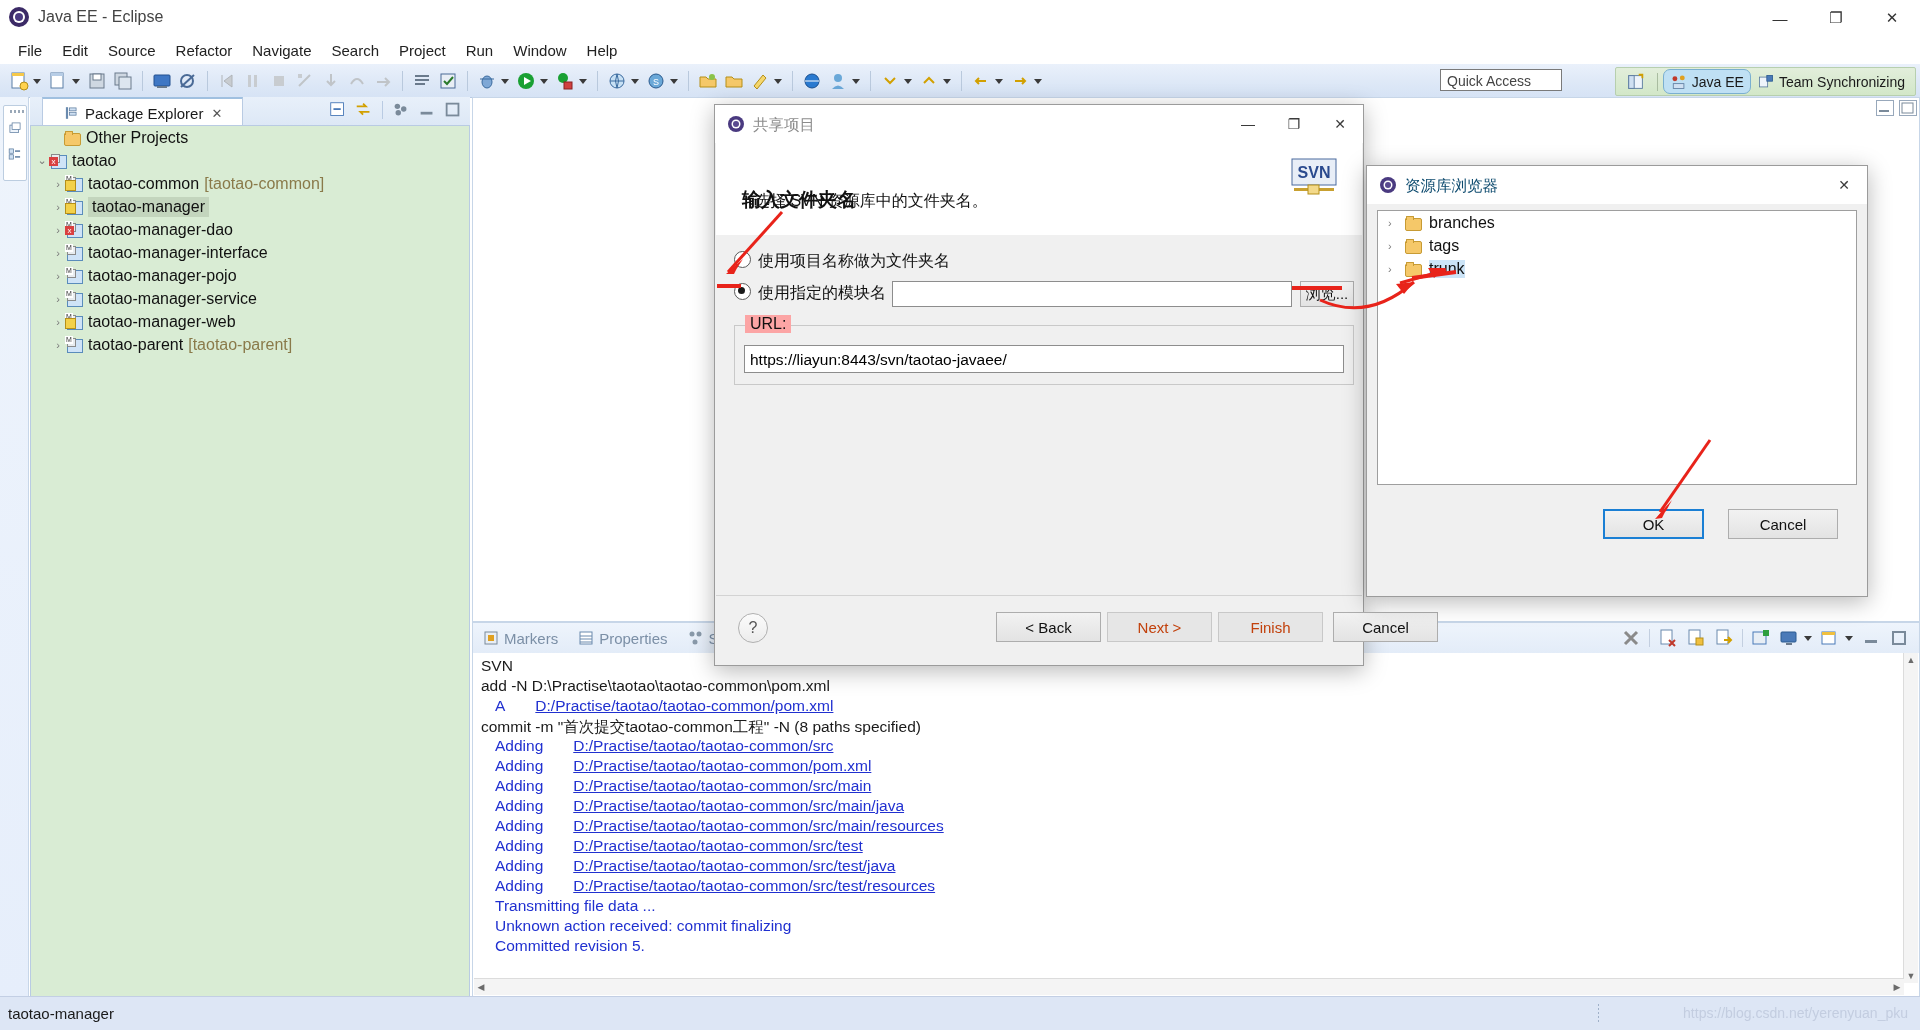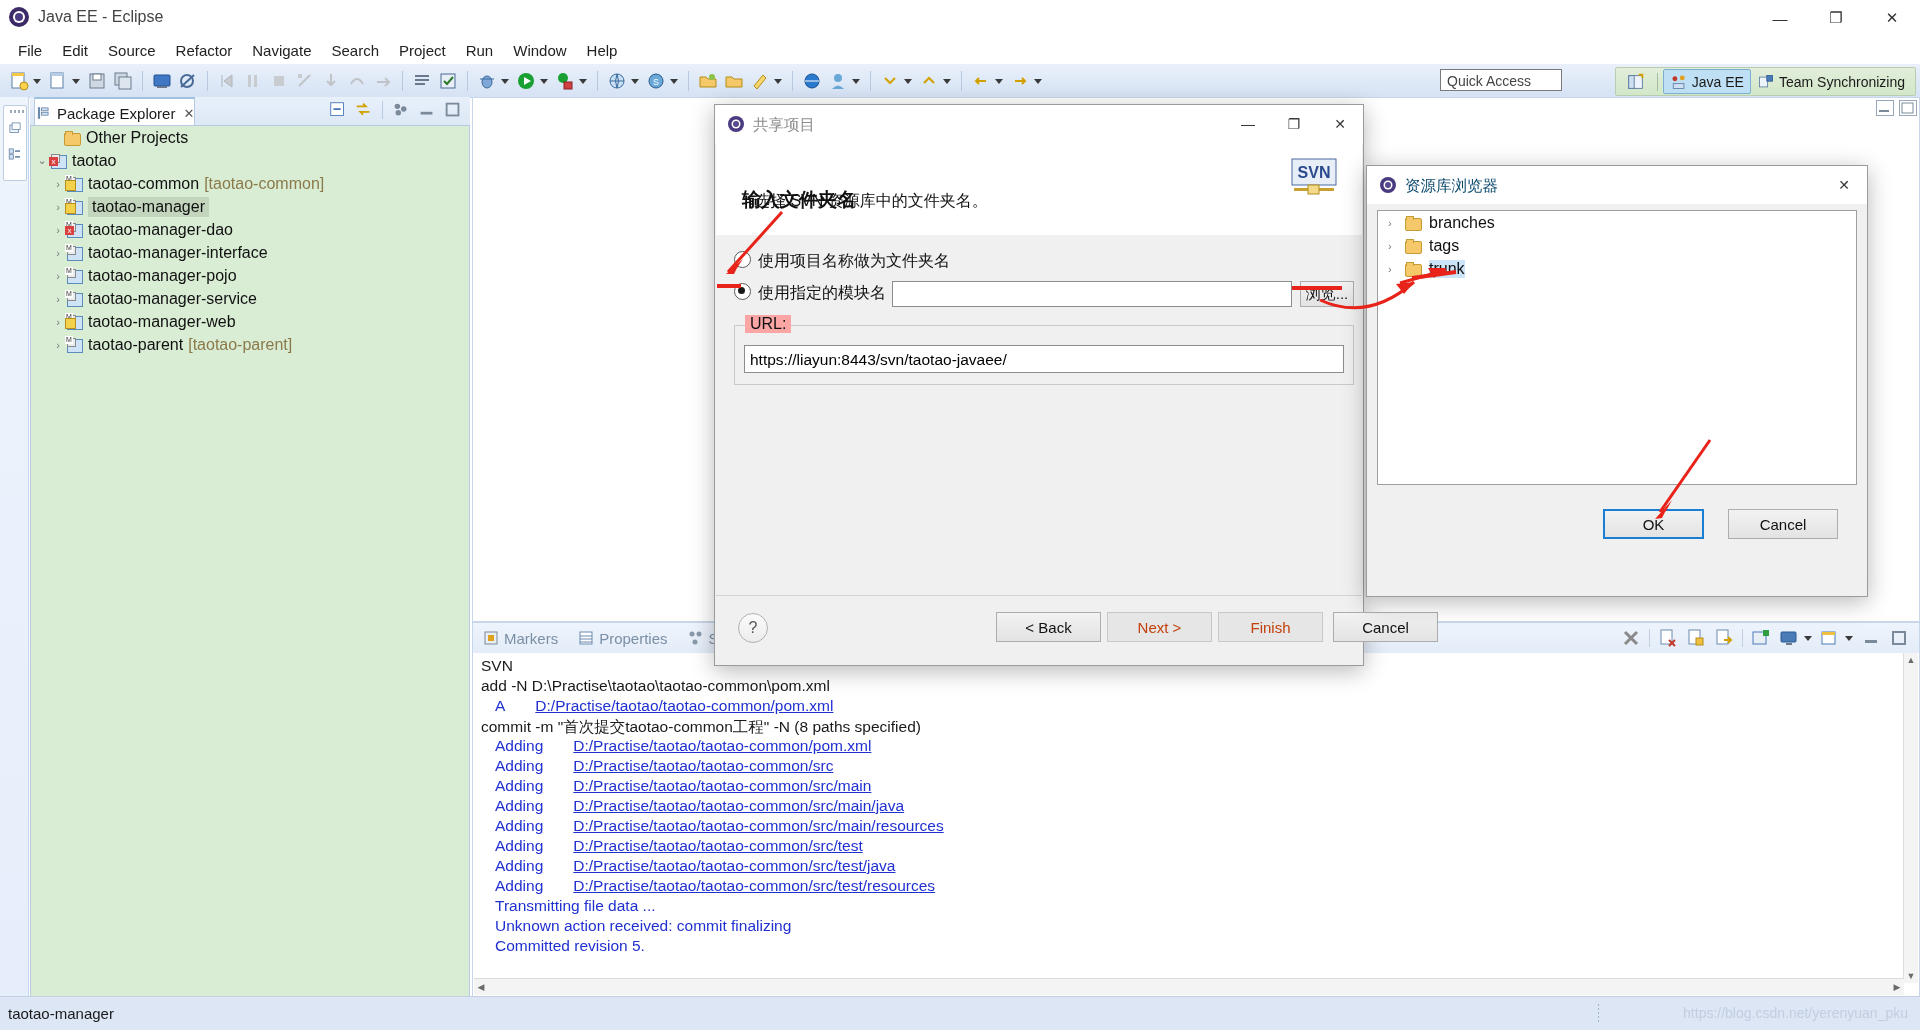--- a/index.html
+++ b/index.html
@@ -44,39 +44,39 @@
   }
   .tb-sep{width:1px;height:20px;background:#b9c9dd;margin:0 6px;}
   .quick-access{
     position:absolute;right:358px;top:5px;width:122px;height:22px;
     border:1px solid #7a7a7a;background:#fff;font-size:14px;color:#444;
     padding:1px 6px;line-height:21px;box-sizing:border-box;
   }
   .persp-bar{position:absolute;right:4px;top:3px;height:27px;display:flex;align-items:center;
      background:linear-gradient(to bottom,#e2eedb,#d2e7c8);border:1px solid #b7cfae;border-radius:2px;padding:0 4px;}
   .persp-btn{display:flex;align-items:center;height:23px;padding:0 6px;font-size:14px;color:#1a1a1a;}
-  .persp-btn.active{background:#bfe0f4;border:1px solid #7aafd0;border-radius:2px;}
+  .persp-btn.active{background:#bfe0f4;border:1px solid #7aafd0;border-radius:7px;}
   .persp-sep{width:1px;height:18px;background:#a9bca0;margin:0 5px;}
 
   
   .leftrail{
     position:absolute;left:0;top:97px;width:28px;height:900px;
     background:linear-gradient(to bottom,#eef4fc,#e6eefb);
     border-right:1px solid #c7d6e8;
   }
   .rail-box{position:absolute;left:3px;top:8px;width:22px;height:74px;background:#fff;border:1px solid #bccde0;border-radius:2px;}
   .rail-dots{position:absolute;left:6px;top:4px;width:14px;height:3px;
     background:repeating-linear-gradient(to right,#9aa8b8 0 2px,transparent 2px 4px);}
 
   
   .pkgview{position:absolute;left:30px;top:97px;width:440px;height:900px;}
   .pkgtabbar{position:absolute;left:0;top:0;width:440px;height:28px;
      background:linear-gradient(to bottom,#e8f0fa,#dde8f6);border-bottom:1px solid #b9cbe3;}
-  .pkgtab{position:absolute;left:4px;top:0;height:28px;background:#fff;border:1px solid #b9cbe3;border-bottom:none;
-     display:flex;align-items:center;padding:0 0;font-size:15px;color:#1a1a1a;border-top:2px solid #a0c0e0;}
+  .pkgtab{position:absolute;left:12px;top:0;height:28px;background:#fff;border:1px solid #b9cbe3;border-bottom:none;
+     display:flex;align-items:center;padding:0 20px;font-size:15px;color:#1a1a1a;border-top:2px solid #a0c0e0;}
   .pkgtab .x{margin-left:8px;color:#555;font-size:13px;}
   .pkgtools{position:absolute;right:4px;top:3px;display:flex;align-items:center;}
   .pkgtool{width:20px;height:20px;margin:0 3px;position:relative;}
   .pkgtree{
     position:absolute;left:0;top:28px;width:440px;height:872px;
     background:#d9ecd4;border:1px solid #b9cbe3;box-sizing:border-box;overflow:hidden;
   }
   .row{height:23px;display:flex;align-items:center;font-size:16px;color:#111;white-space:nowrap;}
   .row .tw{width:14px;text-align:center;color:#7b7b7b;font-size:11px;flex:0 0 14px;}
   .row .ic{width:18px;height:16px;margin-right:5px;flex:0 0 18px;position:relative;}
@@ -616,22 +616,22 @@
             <rect x="4" y="4" width="12" height="12" fill="none" stroke="#7a8a9a" stroke-width="2"></rect>
           </svg>
       </div>
     </div>
 
     <div class="console">
       <div class="cline"><span>SVN</span></div>
       <div class="cline"><span>add -N D:\Practise\taotao\taotao-common\pom.xml</span></div>
       <div class="cline"><span style="padding-left:14px" class="blue">A</span><span style="padding-left:30px" class="lnk">D:/Practise/taotao/taotao-common/pom.xml</span></div>
       <div class="cline"><span>commit -m "首次提交taotao-common工程" -N (8 paths specified)</span></div>
+      <div class="cline"><span style="padding-left:14px" class="blue">Adding</span><span style="padding-left:30px" class="lnk">D:/Practise/taotao/taotao-common/src</span></div>
       <div class="cline"><span style="padding-left:14px" class="blue">Adding</span><span style="padding-left:30px" class="lnk">D:/Practise/taotao/taotao-common/pom.xml</span></div>
-      <div class="cline"><span style="padding-left:14px" class="blue">Adding</span><span style="padding-left:30px" class="lnk">D:/Practise/taotao/taotao-common/src</span></div>
       <div class="cline"><span style="padding-left:14px" class="blue">Adding</span><span style="padding-left:30px" class="lnk">D:/Practise/taotao/taotao-common/src/main</span></div>
       <div class="cline"><span style="padding-left:14px" class="blue">Adding</span><span style="padding-left:30px" class="lnk">D:/Practise/taotao/taotao-common/src/main/java</span></div>
       <div class="cline"><span style="padding-left:14px" class="blue">Adding</span><span style="padding-left:30px" class="lnk">D:/Practise/taotao/taotao-common/src/main/resources</span></div>
       <div class="cline"><span style="padding-left:14px" class="blue">Adding</span><span style="padding-left:30px" class="lnk">D:/Practise/taotao/taotao-common/src/test</span></div>
       <div class="cline"><span style="padding-left:14px" class="blue">Adding</span><span style="padding-left:30px" class="lnk">D:/Practise/taotao/taotao-common/src/test/java</span></div>
       <div class="cline"><span style="padding-left:14px" class="blue">Adding</span><span style="padding-left:30px" class="lnk">D:/Practise/taotao/taotao-common/src/test/resources</span></div>
       <div class="cline"><span style="padding-left:14px" class="blue">Transmitting file data ...</span></div>
       <div class="cline"><span style="padding-left:14px" class="blue">Unknown action received: commit finalizing</span></div>
       <div class="cline"><span style="padding-left:14px" class="blue">Committed revision 5.</span></div>
     </div>

